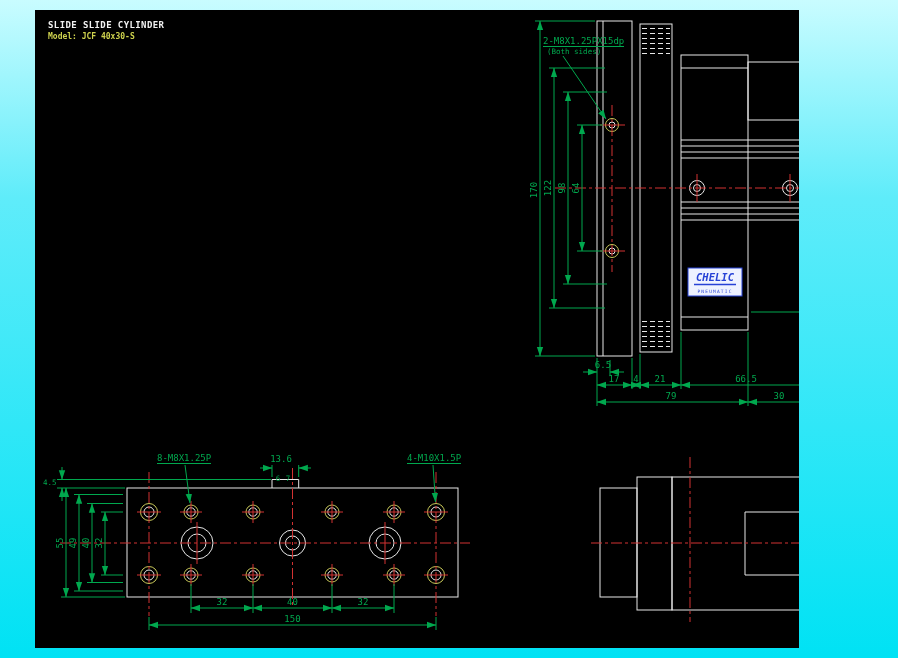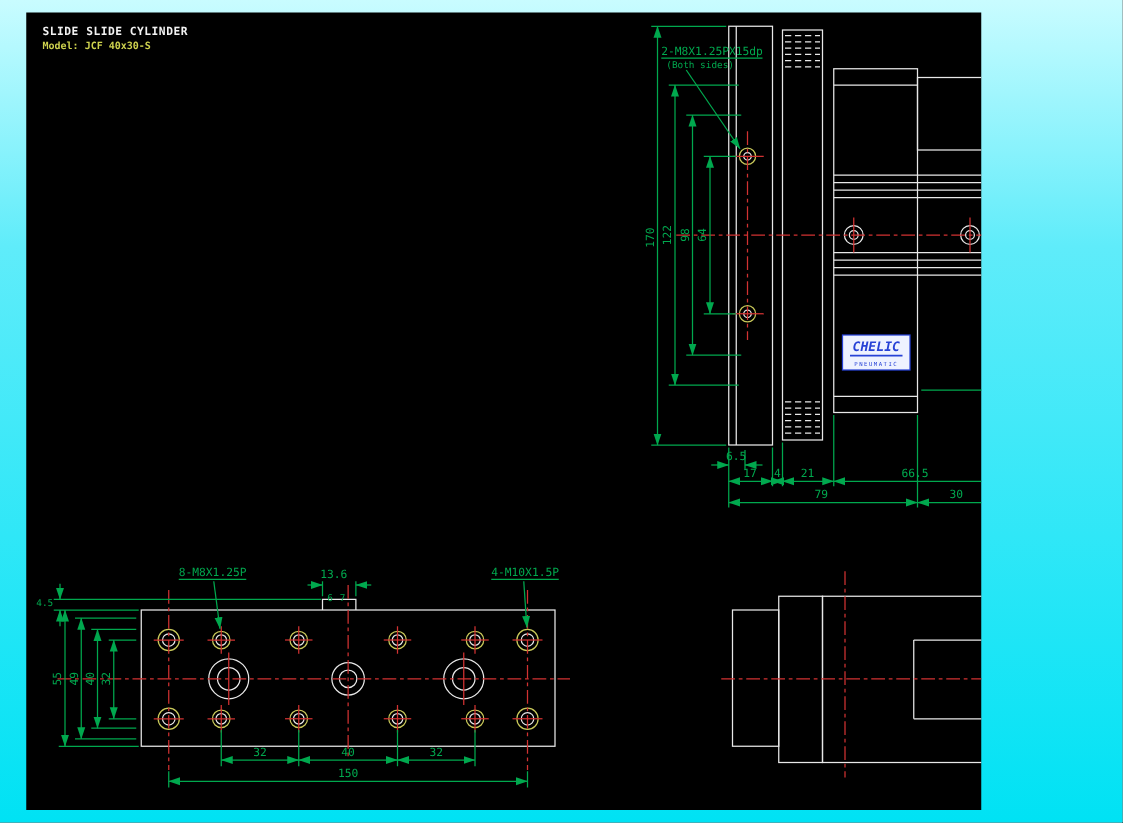--- a/index.html
+++ b/index.html
@@ -1,19 +1,19 @@
 <!DOCTYPE html>
 <html><head>
 <meta charset="utf-8">
 <style>
   *{box-sizing:border-box}
   body{margin:0;font-family:"DejaVu Sans Mono",monospace}
   .frame{position:relative;width:898px;height:658px;
          background:linear-gradient(180deg,#c9fcff 0%,#5fecfa 30%,#00e2f4 100%)}
-  .canvas{position:absolute;left:21px;top:10px;width:764px;height:638px;background:#000;overflow:hidden}
+  .canvas{position:absolute;left:35px;top:10px;width:764px;height:638px;background:#000;overflow:hidden}
   svg{display:block}
   .geo{stroke:#e8e8e8;fill:none;stroke-width:1}
   .thr{stroke:#c9c95a;fill:none;stroke-width:1}
   .hat{stroke:#e8e8e8;fill:none;stroke-width:1;stroke-dasharray:5 3}
   .cl{stroke:#d23232;fill:none;stroke-width:1;stroke-dasharray:11 3 3 3}
   .clt{stroke:#d23232;fill:none;stroke-width:1}
   .dim{stroke:#00a84e;fill:none;stroke-width:1}
   text{font-family:"DejaVu Sans Mono",monospace}
   .dtx{fill:#00a84e;font-size:9px}
   .dts{fill:#00a84e;font-size:7.5px}

